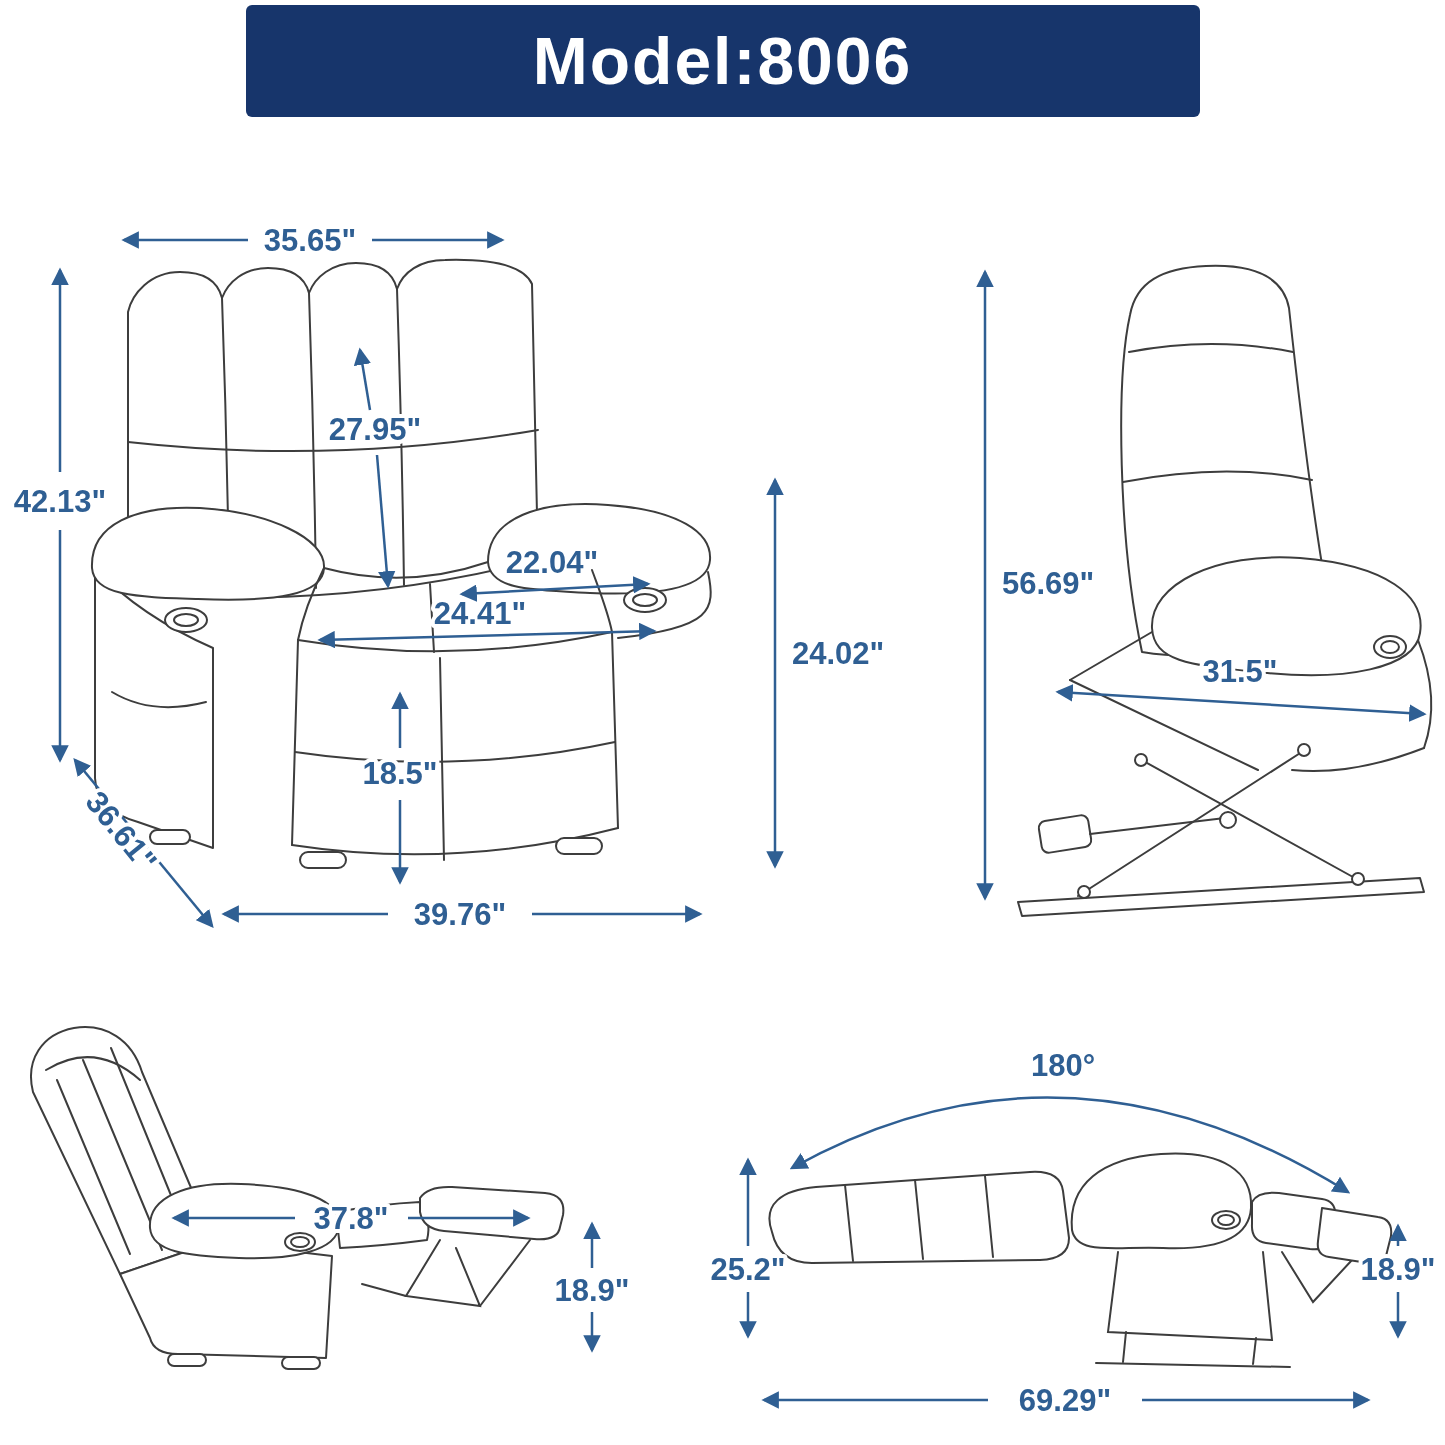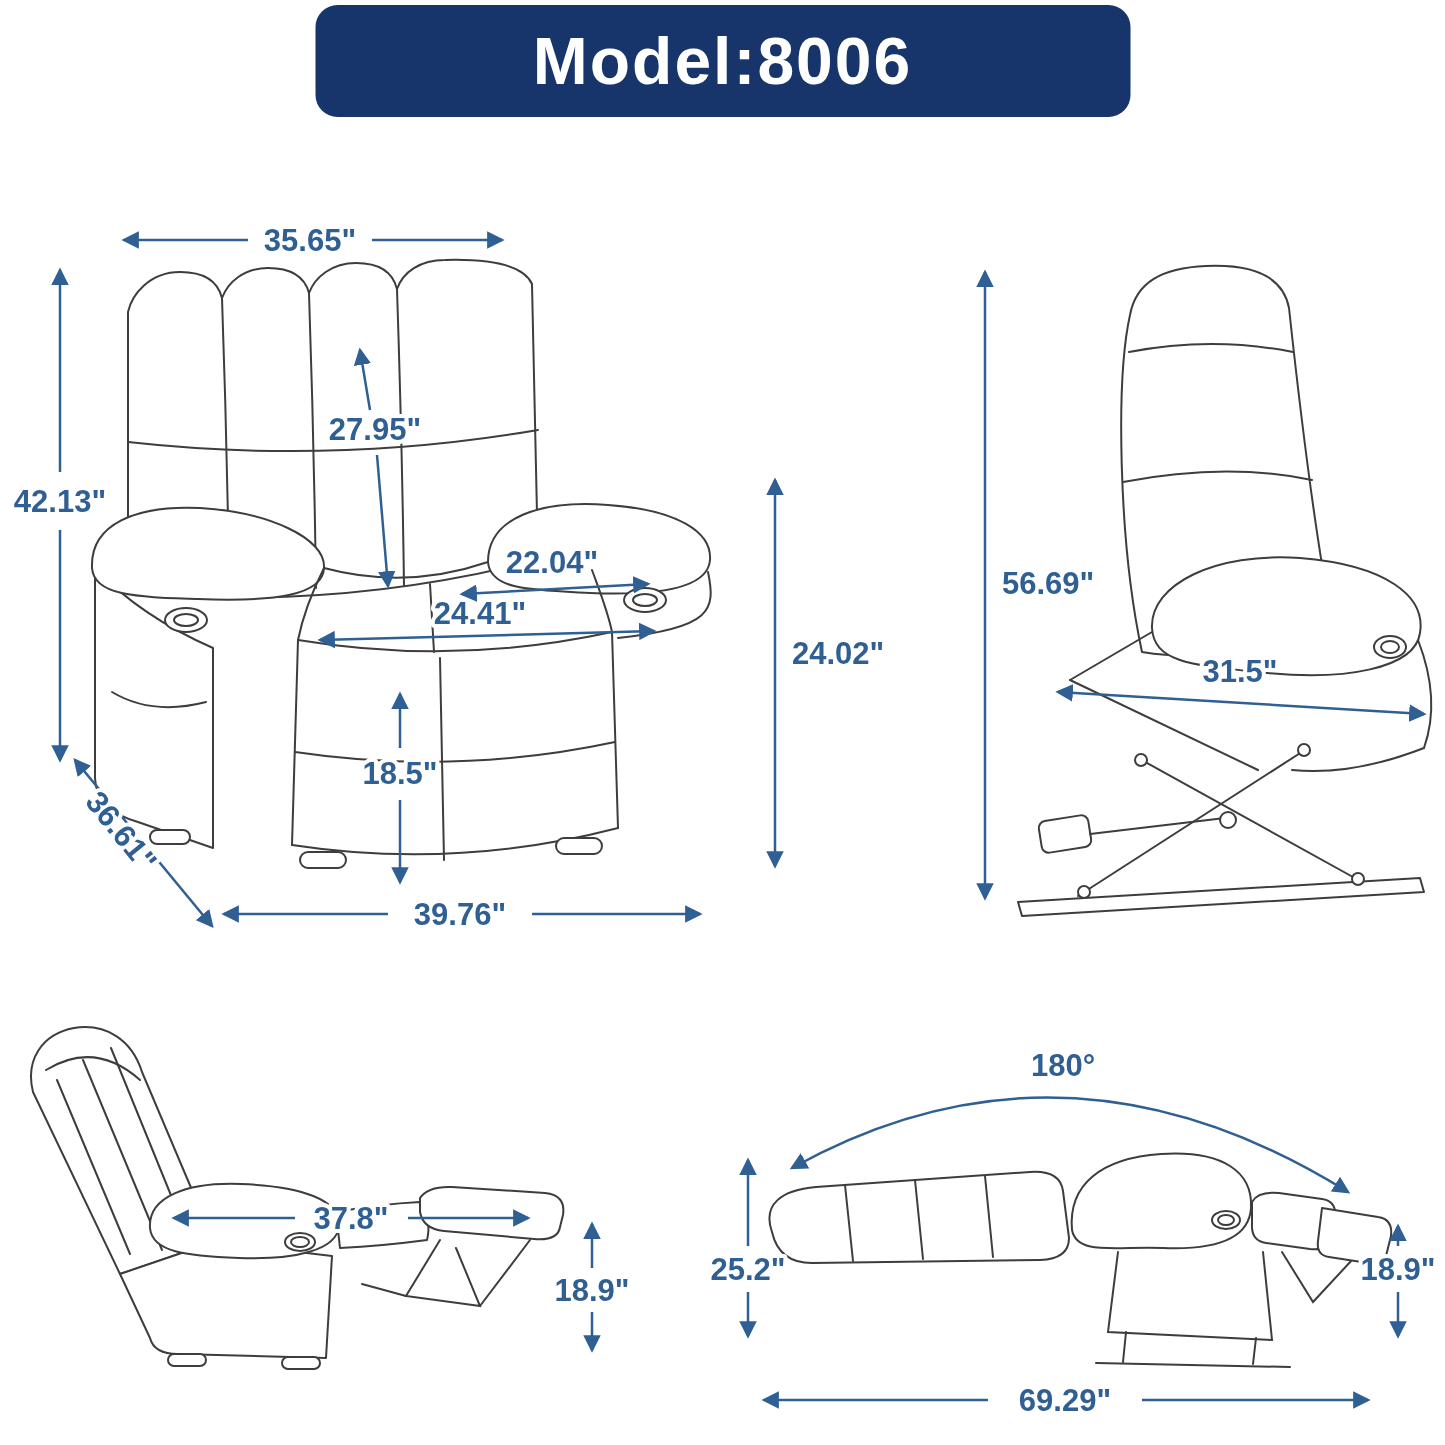--- a/index.html
+++ b/index.html
@@ -8,22 +8,22 @@
     --art-color:#3d3d3d;
   }
   *{box-sizing:border-box;}
   html,body{margin:0;padding:0;background:#fff;}
   .canvas{
     position:relative;width:1445px;height:1445px;background:#fff;overflow:hidden;
     font-family:"Liberation Sans",sans-serif;
   }
   .badge{
     position:absolute;top:5px;left:50%;transform:translateX(-50%);
-    width:815px;height:112px;background:var(--badge-bg,#17356b);
-    border-radius:22px;display:flex;align-items:center;justify-content:center;
+    width:954px;height:112px;background:var(--badge-bg,#17356b);
+    border-radius:6px;display:flex;align-items:center;justify-content:center;
   }
   .badge span{
     color:#ffffff;font-size:66px;font-weight:bold;letter-spacing:2px;
   }
   svg{position:absolute;left:0;top:0;}
   .art{
     fill:#ffffff;stroke:var(--art-color,#3d3d3d);stroke-width:2;
     stroke-linecap:round;stroke-linejoin:round;
   }
   .line{

